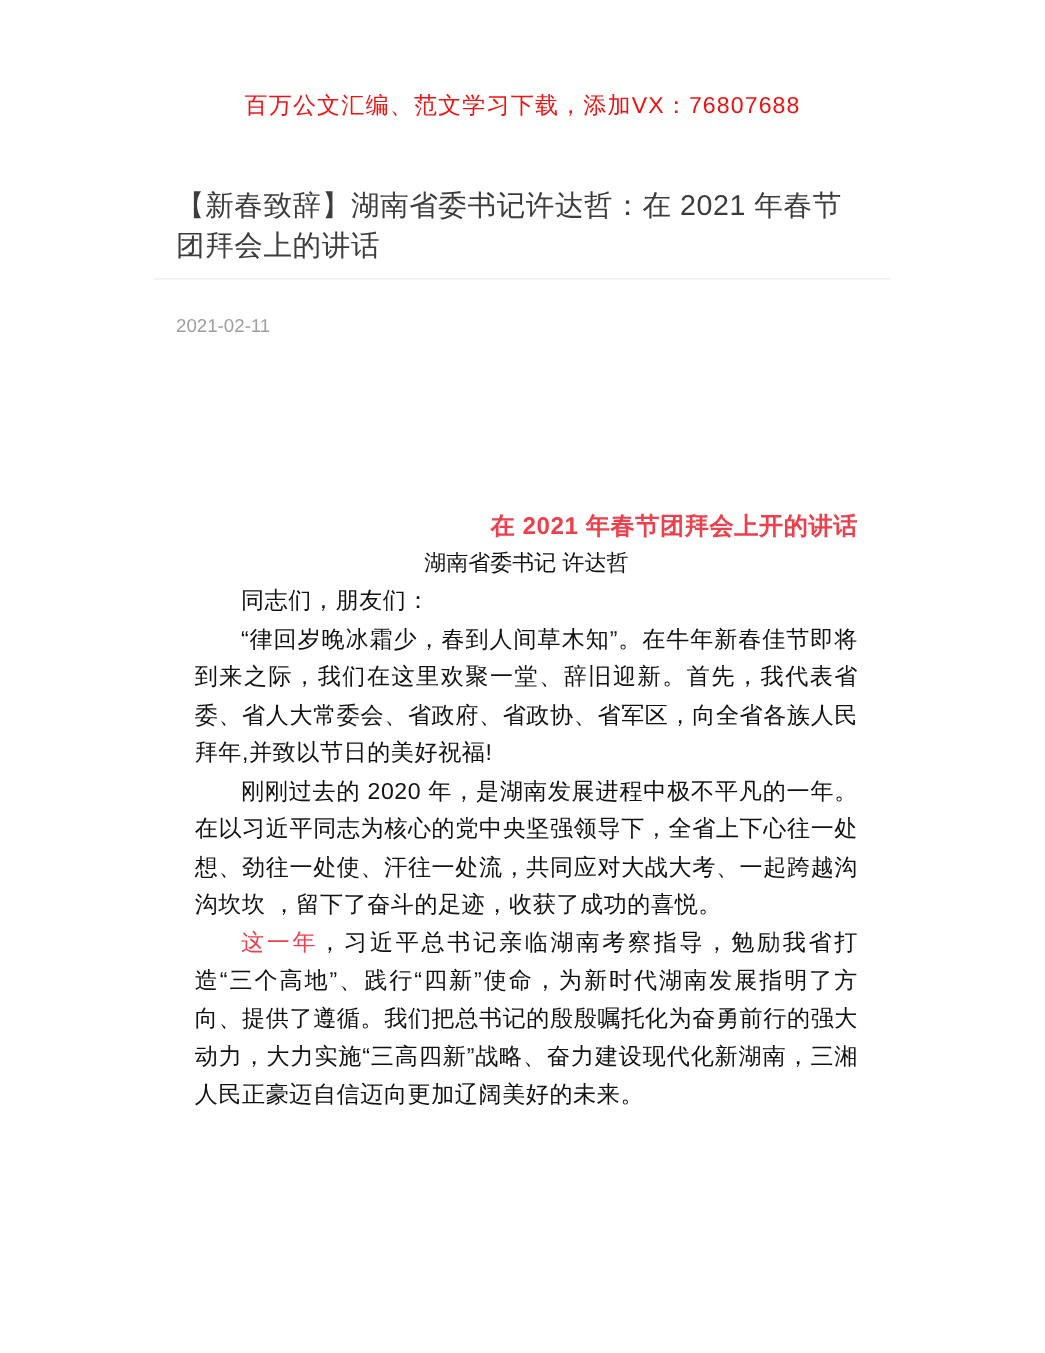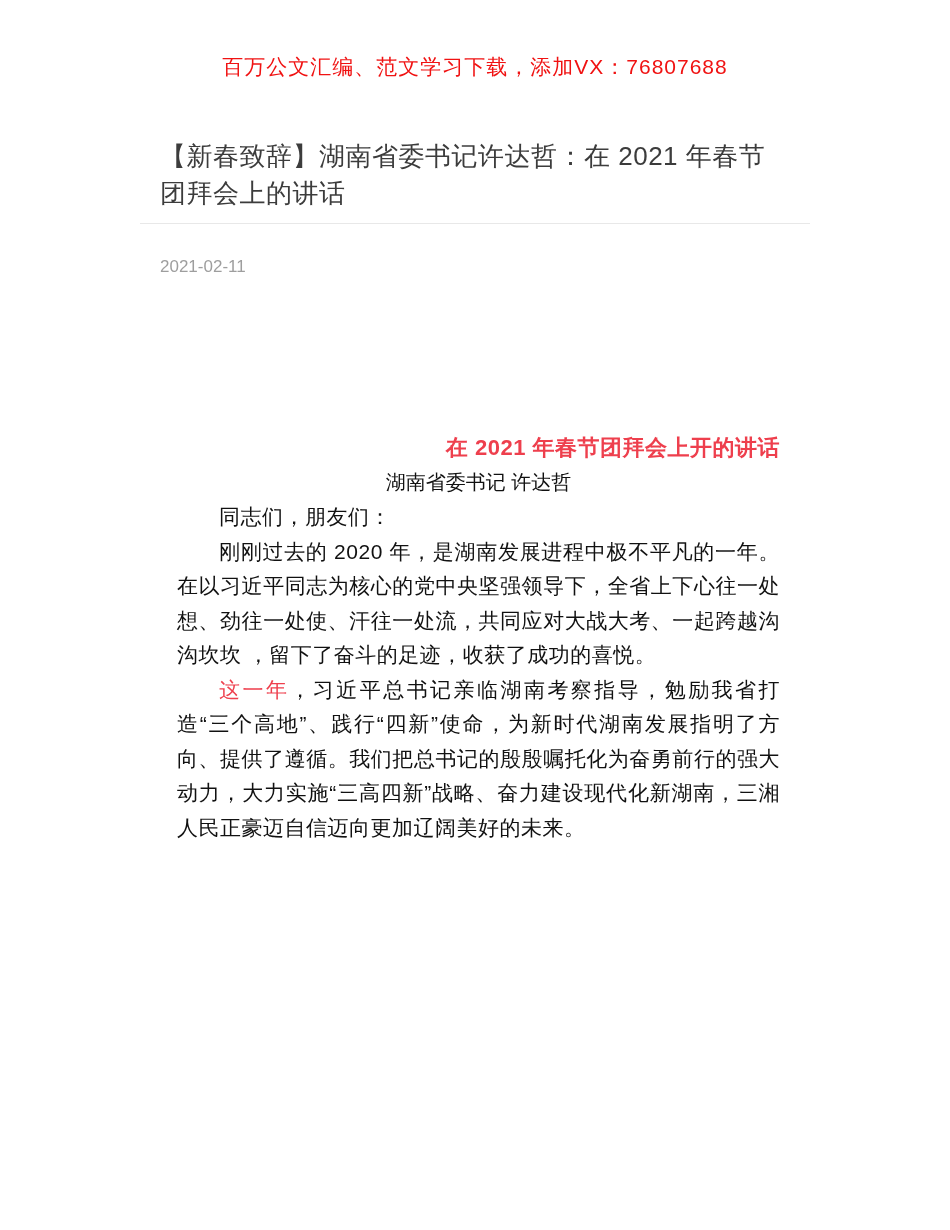--- a/index.html
+++ b/index.html
@@ -11,21 +11,21 @@
     overflow: hidden;
     font-family: "Liberation Sans", "DejaVu Sans", sans-serif;
   }
   .page {
     position: relative;
     width: 950px;
     height: 1230px;
     background: #ffffff;
   }
   .banner {
-    padding-top: 54px;
+    padding-top: 84px;
     text-align: center;
     font-size: 21px;
     line-height: 26px;
     color: var(--banner-red, #f01212);
     letter-spacing: 1px;
   }
   .container {
     width: 670px;
     margin-left: 140px;
   }
@@ -102,19 +102,20 @@
 
     <div class="divider"></div>
 
     <div class="pub-date">2021-02-11</div>
 
     <div class="doc">
       <div class="doc-heading">在 2021 年春节团拜会上开的讲话</div>
       <div class="doc-author">湖南省委书记 许达哲</div>
 
       <p class="doc-p">同志们，朋友们：</p>
+      <p class="doc-p">“律回岁晚冰霜少，春到人间草木知”。在牛年新春佳节即将到来之际，我们在这里欢聚一堂、辞旧迎新。首先，我代表省委、省人大常委会、省政府、省政协、省军区，向全省各族人民拜年,并致以节日的美好祝福!</p>
       <p class="doc-p">刚刚过去的 2020 年，是湖南发展进程中极不平凡的一年。在以习近平同志为核心的党中央坚强领导下，全省上下心往一处想、劲往一处使、汗往一处流，共同应对大战大考、一起跨越沟沟坎坎 ，留下了奋斗的足迹，收获了成功的喜悦。</p>
       <p class="doc-p"><span class="accent">这一年</span><span>，习近平总书记亲临湖南考察指导，勉励我省打造“三个高地”、践行“四新”使命，为新时代湖南发展指明了方向、提供了遵循。我们把总书记的殷殷嘱托化为奋勇前行的强大动力，大力实施“三高四新”战略、奋力建设现代化新湖南，三湘人民正豪迈自信迈向更加辽阔美好的未来。</span></p>
     </div>
 
   </div>
 
 </div>
 
 </body></html>

